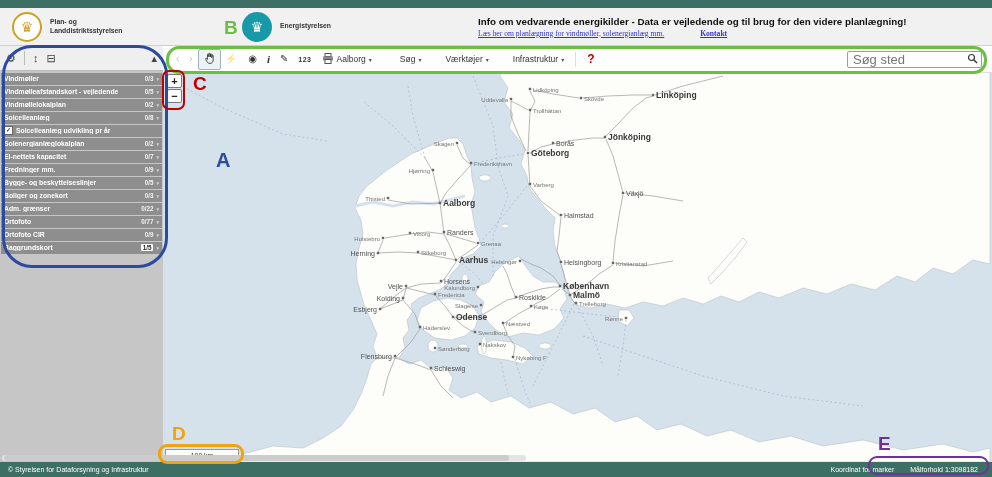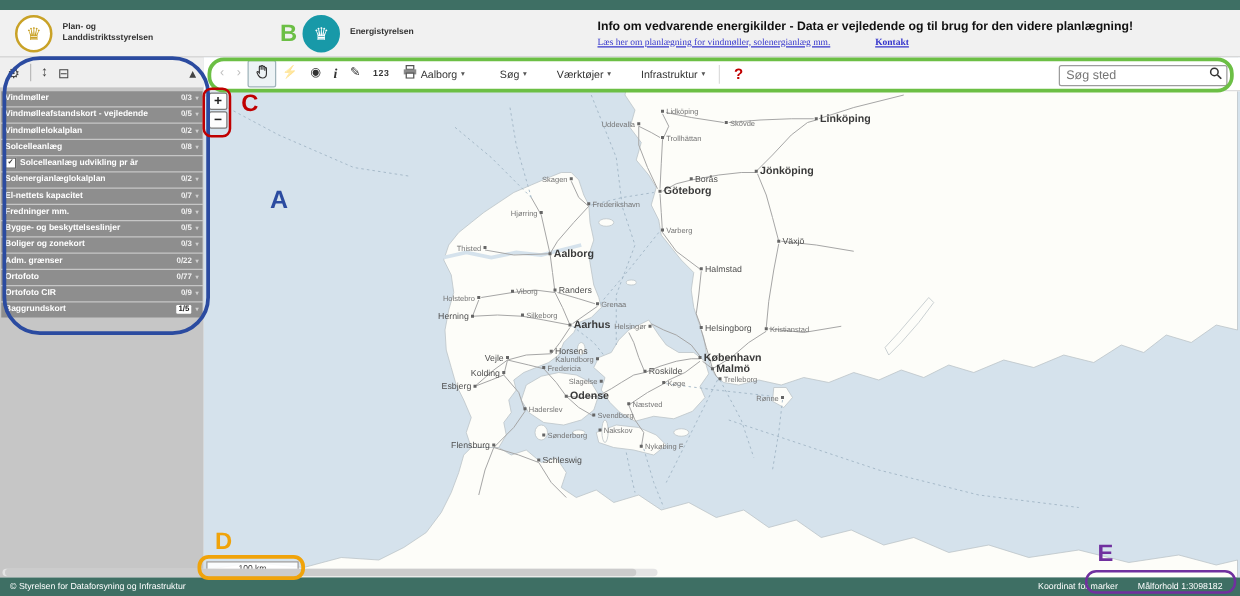--- a/index.html
+++ b/index.html
@@ -49,21 +49,21 @@
   .tbtn.active{border:1px solid #9fb3ba;background:#edf3f5;border-radius:2px;}
   .tbtn.dim{opacity:.45;color:#b8860b;}
   .tbtn .ic{font-size:10px;line-height:1;}
   .tbtn.info-i .ic{font-family:"Liberation Serif",serif;font-style:italic;font-weight:bold;font-size:11px;}
   .tbtn.num .ic{font-size:7px;font-weight:bold;letter-spacing:.5px;}
   .tbtn.help .ic{color:#c00000;font-weight:bold;font-size:12px;}
   .tbtn .caret{font-size:6px;color:#555;}
   .tdiv{width:1px;height:15px;background:#ddd;margin:0 6px;}
   .searchbox{margin-left:auto;margin-right:10px;position:relative;}
   .searchbox input{width:112px;height:13px;border:1px solid #9c9c9c;border-radius:2px;
-        font-family:"Liberation Sans",sans-serif;font-size:10px;padding:1px 16px 1px 5px;color:#444;}
+        font-family:"Liberation Sans",sans-serif;font-size:13px;padding:1px 16px 1px 5px;color:#444;}
   .searchbox svg{position:absolute;right:4px;top:3px;}
   .zoomctl{position:absolute;left:167px;top:74px;display:flex;flex-direction:column;gap:1px;}
   .zoomctl button{width:15px;height:14px;background:#fdfdfd;border:1px solid #7a7a7a;border-radius:2px;
         font-size:11px;font-weight:bold;line-height:9px;padding:0;cursor:pointer;color:#222;}
   .scalebar{position:absolute;left:165px;top:449px;width:72px;height:11px;background:rgba(255,255,255,.88);
         border:1px solid #9a9a9a;font-size:6.8px;color:#333;text-align:center;line-height:11px;}
   .hscroll{position:absolute;left:2px;top:455px;width:524px;height:6px;background:#e4e4e4;border-radius:3px;}
   .hscroll .thumb{position:absolute;left:2px;top:0;width:505px;height:6px;background:#cccccc;border-radius:3px;}
   
   .statusbar{position:absolute;left:0;top:462px;width:992px;height:15px;background:#3e6f64;color:#fff;

